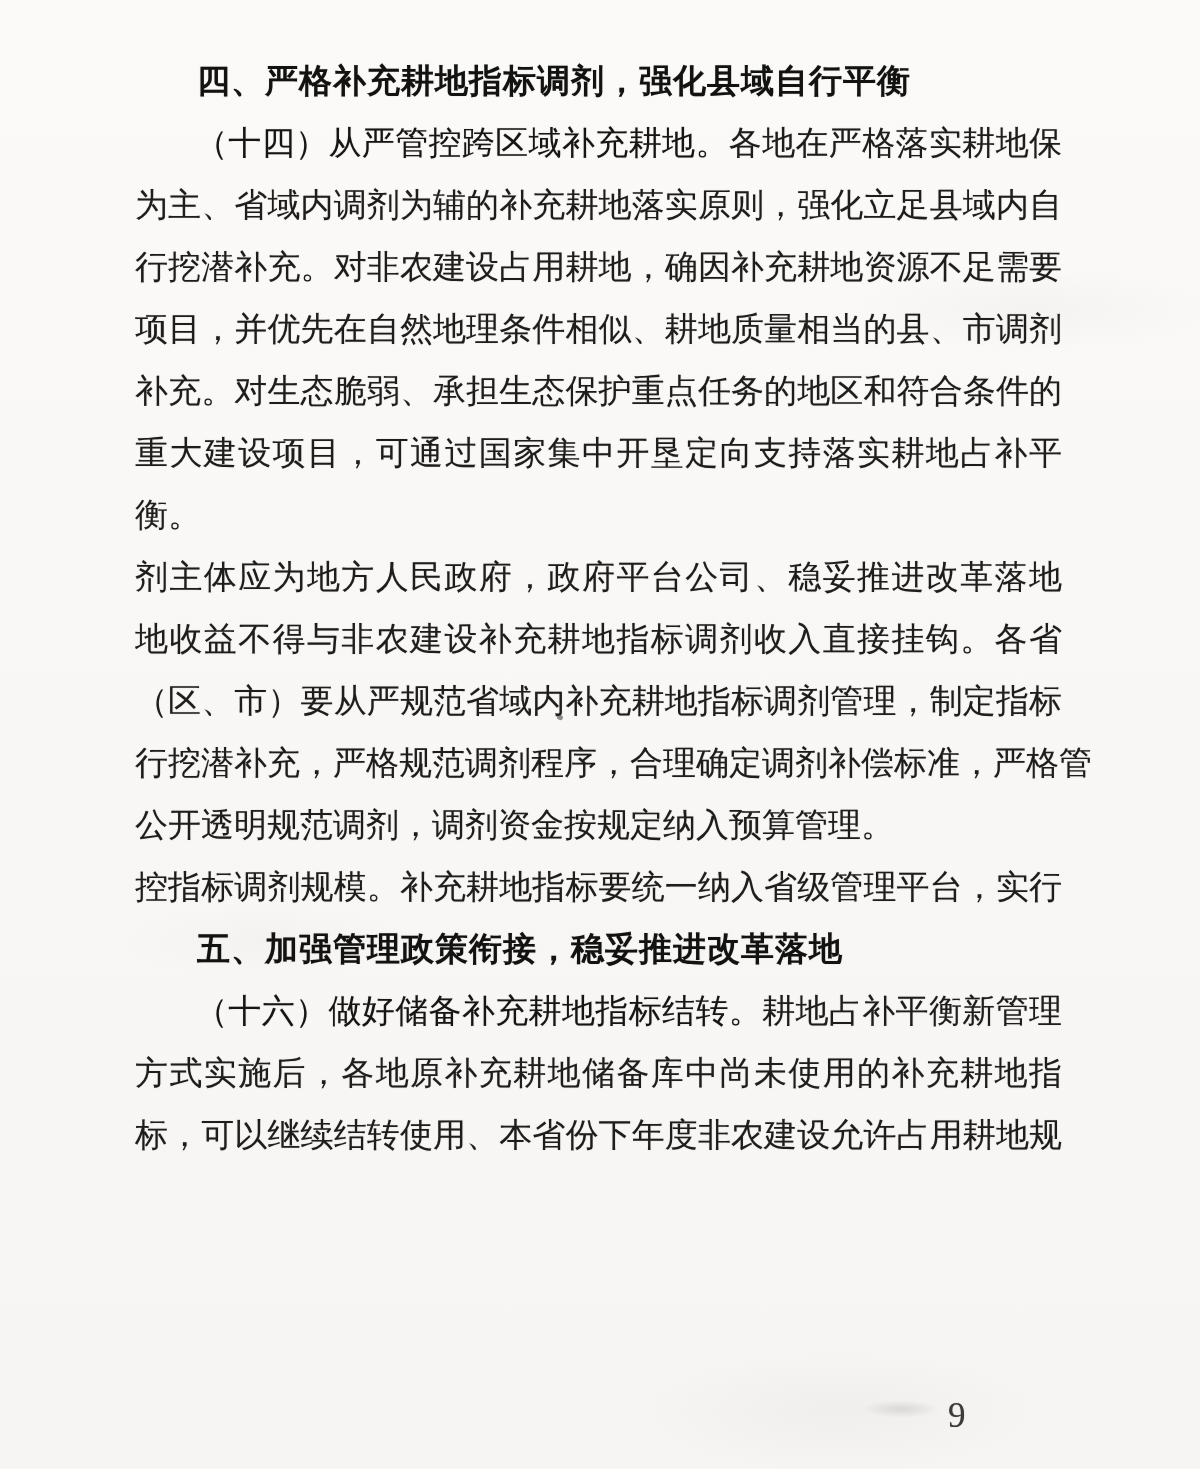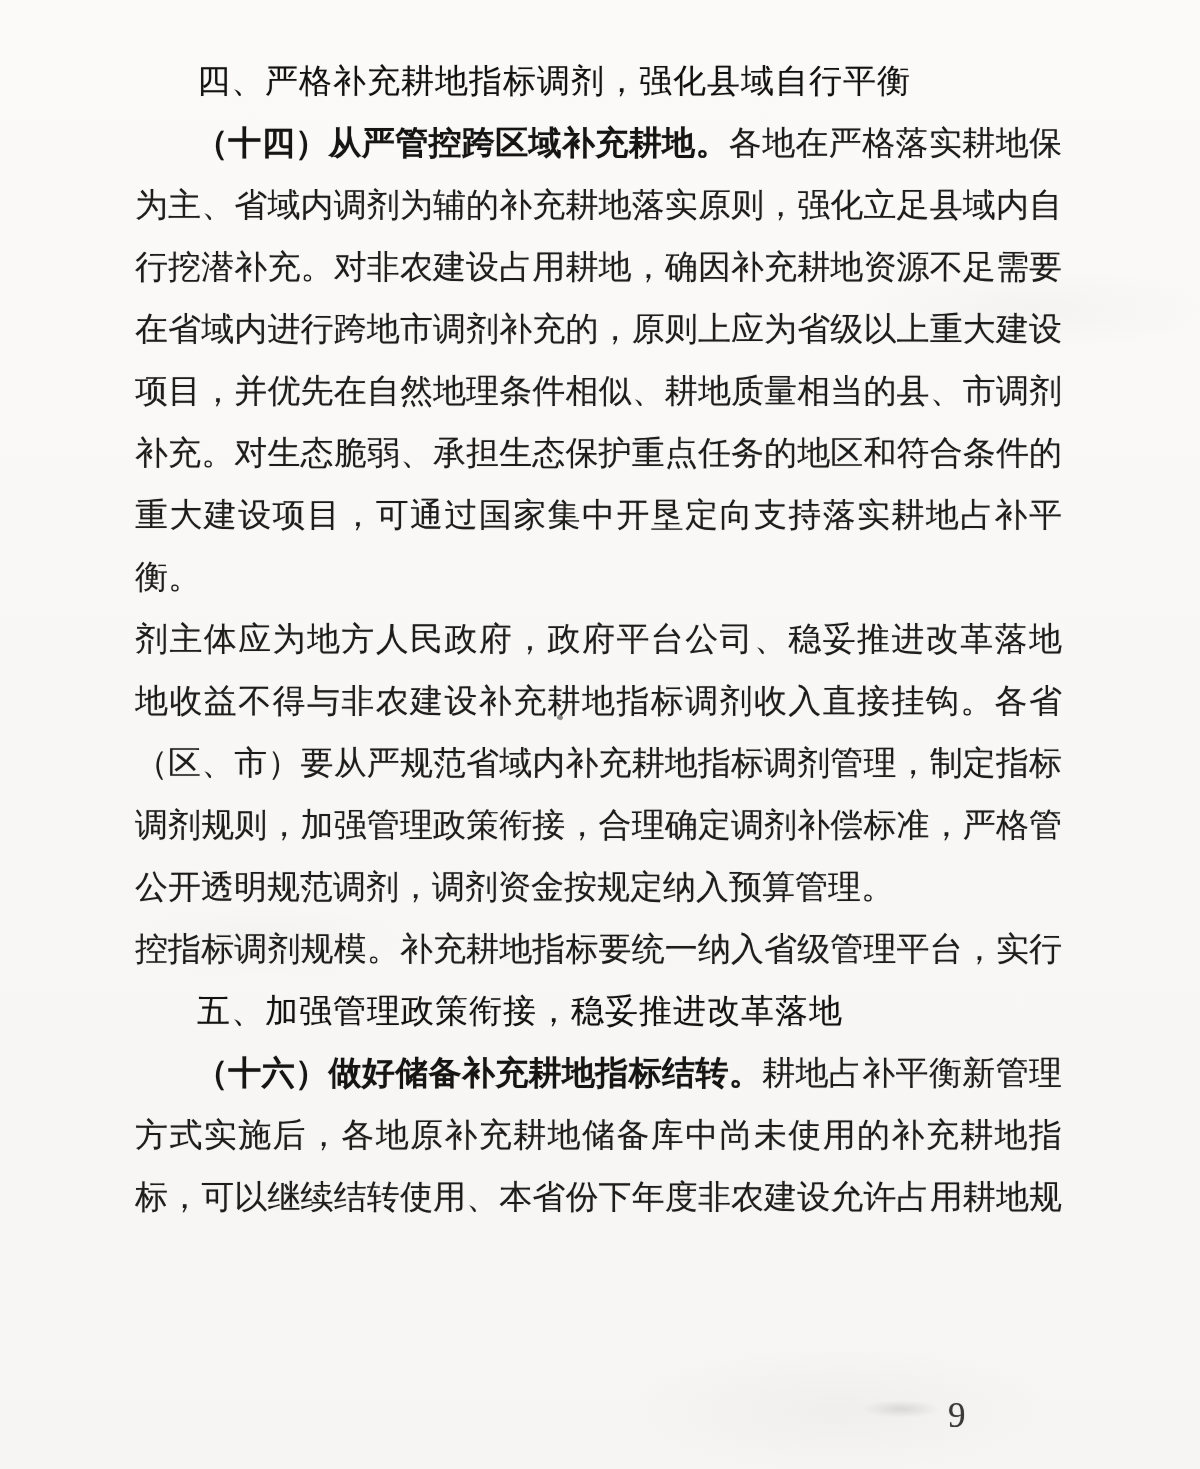--- a/index.html
+++ b/index.html
@@ -39,29 +39,29 @@
   }
   .ln.end {
     text-align: left;
     text-align-last: left;
   }
   .ln.indent {
     text-indent: 60px;
   }
   .ln.heading {
     font-family: "Liberation Sans", sans-serif;
-    font-weight: 400;
+    font-weight: 700;
     color: #121211;
     text-align: left;
     text-align-last: left;
     text-indent: 62px;
     letter-spacing: 1px;
   }
   .lead {
-    font-weight: 700;
+    font-weight: 400;
     color: #161514;
   }
   .page-number {
     position: absolute;
     left: 948px;
     top: 1396px;
     font-size: 35px;
     line-height: 40px;
     color: #3a3a38;
     font-family: "Liberation Serif", serif;
@@ -90,30 +90,29 @@
 <body>
 
 <div class="page">
   <div class="textblock">
 
     <div class="ln heading">四、严格补充耕地指标调剂，强化县域自行平衡</div>
 
     <div class="ln indent"><span class="lead">（十四）从严管控跨区域补充耕地。</span><span>各地在严格落实耕地保</span></div>
     <div class="ln">为主、省域内调剂为辅的补充耕地落实原则，强化立足县域内自</div>
     <div class="ln">行挖潜补充。对非农建设占用耕地，确因补充耕地资源不足需要</div>
-    <div class="ln">在省域内进行跨地市调剂补充的，原则上应为省级以上重大建设</div>
     <div class="ln">项目，并优先在自然地理条件相似、耕地质量相当的县、市调剂</div>
     <div class="ln">补充。对生态脆弱、承担生态保护重点任务的地区和符合条件的</div>
     <div class="ln">重大建设项目，可通过国家集中开垦定向支持落实耕地占补平</div>
     <div class="ln end">衡。</div>
 
     <div class="ln">剂主体应为地方人民政府，政府平台公司、稳妥推进改革落地</div>
     <div class="ln">地收益不得与非农建设补充耕地指标调剂收入直接挂钩。各省</div>
     <div class="ln">（区、市）要从严规范省域内补充耕地指标调剂管理，制定指标</div>
-    <div class="ln">调剂规则，加强管理政策衔接，合理确定调剂补偿标准，严格管</div>
+    <div class="ln">行挖潜补充，严格规范调剂程序，合理确定调剂补偿标准，严格管</div>
     <div class="ln end">公开透明规范调剂，调剂资金按规定纳入预算管理。</div>
     <div class="ln">控指标调剂规模。补充耕地指标要统一纳入省级管理平台，实行</div>
 
     <div class="ln heading">五、加强管理政策衔接，稳妥推进改革落地</div>
 
     <div class="ln indent"><span class="lead">（十六）做好储备补充耕地指标结转。</span><span>耕地占补平衡新管理</span></div>
     <div class="ln">方式实施后，各地原补充耕地储备库中尚未使用的补充耕地指</div>
     <div class="ln">标，可以继续结转使用、本省份下年度非农建设允许占用耕地规</div>
 
   </div>

